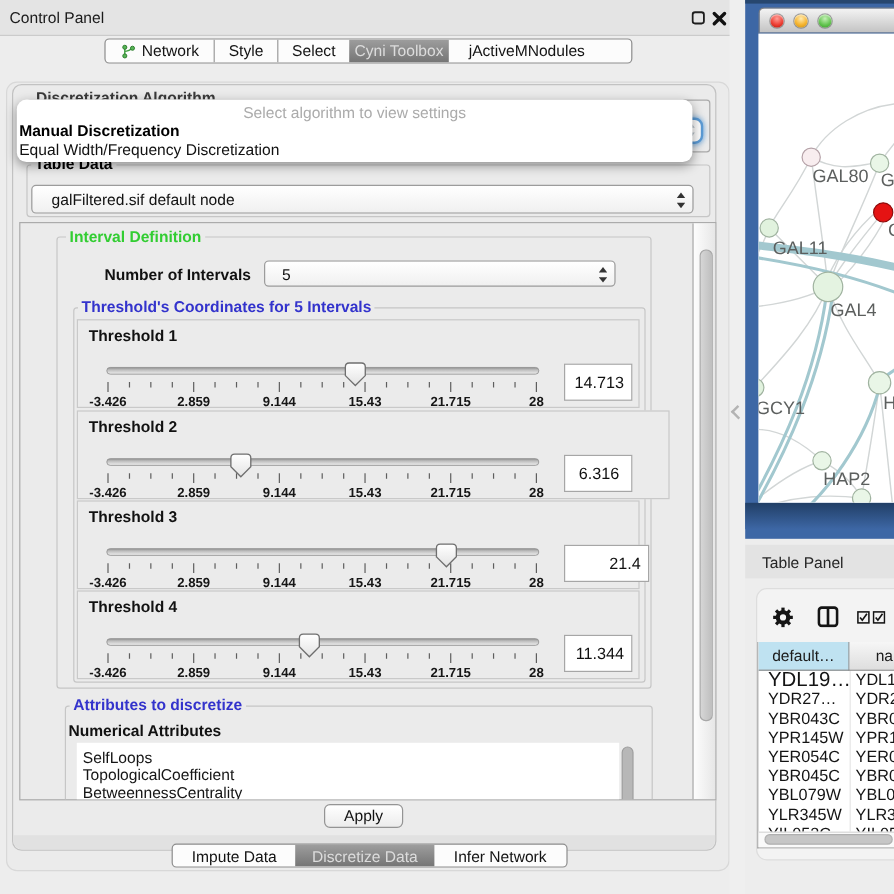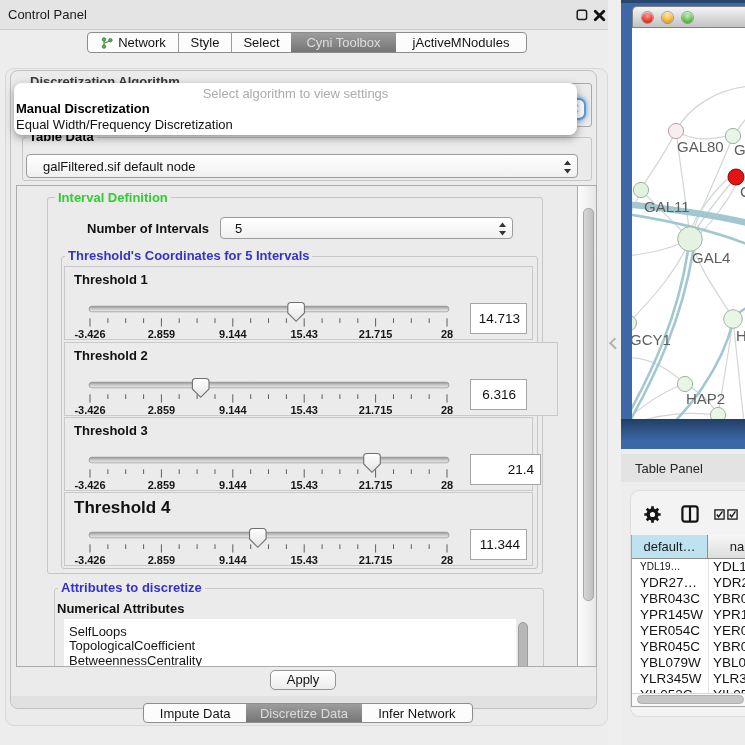--- a/index.html
+++ b/index.html
@@ -25,21 +25,21 @@
 <div class="abs" style="left:11px;top:696px;width:585px;height:12px;background:#e1e1e1;border-radius:0 0 8px 8px;"></div>
 <div class="abs" style="left:87px;top:32px;width:440px;height:21px;background:#fcfcfc;border:1px solid #8d8d8d;border-radius:4px;display:flex;overflow:hidden;box-sizing:border-box;">
 <div class="tabseg" style="width:90px;"><svg width="14" height="14" viewBox="0 0 14 14" style="margin-right:4px">
 <path d="M4 4.2 V10 M4.6 6.8 Q8 6.2 9.6 4.6" stroke="#3f9e3f" stroke-width="1.2" fill="none"></path>
 <circle cx="4" cy="3.4" r="1.7" fill="#57b457" stroke="#2c7c2c" stroke-width="0.8"></circle>
 <circle cx="4" cy="10.6" r="1.7" fill="#57b457" stroke="#2c7c2c" stroke-width="0.8"></circle>
 <circle cx="10.4" cy="4.2" r="1.7" fill="#57b457" stroke="#2c7c2c" stroke-width="0.8"></circle>
       </svg>Network</div>
 <div class="tabseg" style="width:53px;border-left:1px solid #9b9b9b;">Style</div>
 <div class="tabseg" style="width:60px;border-left:1px solid #9b9b9b;">Select</div>
-<div class="tabseg tabsel" style="width:105px;">Cyni Toolbox</div>
+<div class="tabseg tabsel" style="width:83px;">Cyni Toolbox</div>
 <div class="tabseg" style="width:130px;">jActiveMNodules</div>
 </div>
 <div class="abs" style="left:30px;top:74px;font-size:13px;font-weight:bold;color:#3a3a3a;">Discretization Algorithm</div>
 <div class="abs" style="left:22px;top:83px;width:570px;height:44px;border:1px solid #aaaaaa;border-radius:3px;box-sizing:border-box;"></div>
 <div class="abs" style="left:548px;top:98px;width:38px;height:22px;background:#fdfdfd;border:2px solid #5b9bd5;border-radius:7px;box-shadow:0 0 4px 1px rgba(91,155,213,0.75);box-sizing:border-box;"></div>
 <svg class="abs" style="left:572px;top:102px" width="8" height="13" viewBox="0 0 8 13">
     <path d="M4 0.5 L7 4.5 H1 Z" fill="#b9c3cc"></path>
     <path d="M4 12.5 L7 8.5 H1 Z" fill="#b9c3cc"></path>
   </svg>
 <div class="abs grp" style="left:22px;top:137px;width:570px;height:44px;"></div>
@@ -192,21 +192,21 @@
         <text x="96.4" y="71" text-anchor="middle" font-size="11" font-weight="bold" fill="#161616" font-family="Liberation Sans">2.859</text>
         <text x="167.8" y="71" text-anchor="middle" font-size="11" font-weight="bold" fill="#161616" font-family="Liberation Sans">9.144</text>
         <text x="239.2" y="71" text-anchor="middle" font-size="11" font-weight="bold" fill="#161616" font-family="Liberation Sans">15.43</text>
         <text x="310.6" y="71" text-anchor="middle" font-size="11" font-weight="bold" fill="#161616" font-family="Liberation Sans">21.715</text>
         <text x="382.0" y="71" text-anchor="middle" font-size="11" font-weight="bold" fill="#161616" font-family="Liberation Sans">28</text>
 <path d="M298.7 46 V38.7 q0 -3.2 3.2 -3.2 h10.2 q3.2 0 3.2 3.2 V46 l-8.3 8.3 l-8.3 -8.3 z" fill="url(#th231)" stroke="#6f6f6f" stroke-width="1.1"></path>
 </svg>
 <div class="abs" style="left:405px;top:36px;width:71px;height:31px;background:#fff;border:1px solid #a6a6a6;box-sizing:border-box;font-size:13.5px;color:#111;line-height:29px;text-align:right;padding-right:6px;">21.4</div>
 </div>
 <div class="abs" style="left:47px;top:306px;width:469px;height:74px;background:#ebebeb;border:1px solid #c9c9c9;box-sizing:border-box;">
-<div class="abs" style="left:9px;top:5px;font-size:17px;font-weight:bold;color:#111;">Threshold 4</div>
+<div class="abs" style="left:9px;top:5px;font-size:13px;font-weight:bold;color:#111;">Threshold 4</div>
 <svg class="abs" style="left:0;top:0" width="469" height="74" viewBox="0 0 469 74">
 <defs>
           <linearGradient id="tr306" x1="0" y1="0" x2="0" y2="1">
 <stop offset="0" stop-color="#8f8f8f"></stop>
             <stop offset="0.35" stop-color="#bdbdbd"></stop>
             <stop offset="1" stop-color="#efefef"></stop>
           </linearGradient>
 <linearGradient id="th306" x1="0" y1="0" x2="0" y2="1">
 <stop offset="0" stop-color="#ffffff"></stop>
             <stop offset="1" stop-color="#e3e3e3"></stop>
@@ -334,21 +334,21 @@
 <rect x="1" y="1" width="10" height="10" fill="none" stroke="#141414" stroke-width="1.4"></rect>
 <path d="M3 6 L5 8.5 L9.2 2.6" fill="none" stroke="#141414" stroke-width="1.5"></path>
   </svg>
 <svg class="abs" style="left:727px;top:509px" width="11" height="11" viewBox="0 0 12 12">
 <rect x="1" y="1" width="10" height="10" fill="none" stroke="#141414" stroke-width="1.4"></rect>
 <path d="M3 6 L5 8.5 L9.2 2.6" fill="none" stroke="#141414" stroke-width="1.5"></path>
   </svg>
 <div class="abs" style="left:631px;top:535px;width:114px;height:172px;background:#fff;border-left:1px solid #a5a5a5;border-bottom:1px solid #a5a5a5;box-sizing:border-box;overflow:hidden;">
 <div class="abs" style="left:0;top:0;width:76px;height:24px;background:#bfe2f1;border-right:1px solid #8e8e8e;border-bottom:1px solid #8e8e8e;box-sizing:border-box;font-size:13px;color:#1b1b1b;text-align:center;line-height:23px;">default…</div>
 <div class="abs" style="left:76px;top:0;width:76px;height:24px;background:linear-gradient(#f6f6f6,#dedede);border-bottom:1px solid #8e8e8e;box-sizing:border-box;font-size:13px;color:#1b1b1b;text-align:center;line-height:23px;">name</div>
-<div class="abs" style="left:8px;top:24px;font-size:10px;color:#141414;line-height:16px;">YDL19…</div>
+<div class="abs" style="left:8px;top:24px;font-size:17px;color:#141414;line-height:16px;">YDL19…</div>
 <div class="abs" style="left:81px;top:24px;font-size:13.5px;color:#141414;line-height:16px;">YDL194W</div>
 <div class="abs" style="left:8px;top:40px;font-size:13.5px;color:#141414;line-height:16px;">YDR27…</div>
 <div class="abs" style="left:81px;top:40px;font-size:13.5px;color:#141414;line-height:16px;">YDR277C</div>
 <div class="abs" style="left:8px;top:56px;font-size:13.5px;color:#141414;line-height:16px;">YBR043C</div>
 <div class="abs" style="left:81px;top:56px;font-size:13.5px;color:#141414;line-height:16px;">YBR043C</div>
 <div class="abs" style="left:8px;top:72px;font-size:13.5px;color:#141414;line-height:16px;">YPR145W</div>
 <div class="abs" style="left:81px;top:72px;font-size:13.5px;color:#141414;line-height:16px;">YPR145W</div>
 <div class="abs" style="left:8px;top:88px;font-size:13.5px;color:#141414;line-height:16px;">YER054C</div>
 <div class="abs" style="left:81px;top:88px;font-size:13.5px;color:#141414;line-height:16px;">YER054C</div>
 <div class="abs" style="left:8px;top:104px;font-size:13.5px;color:#141414;line-height:16px;">YBR045C</div>

